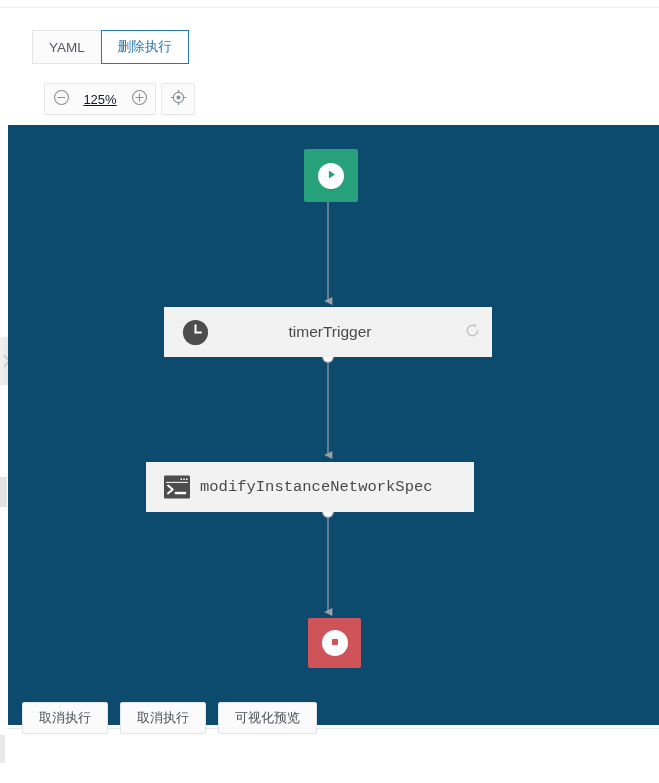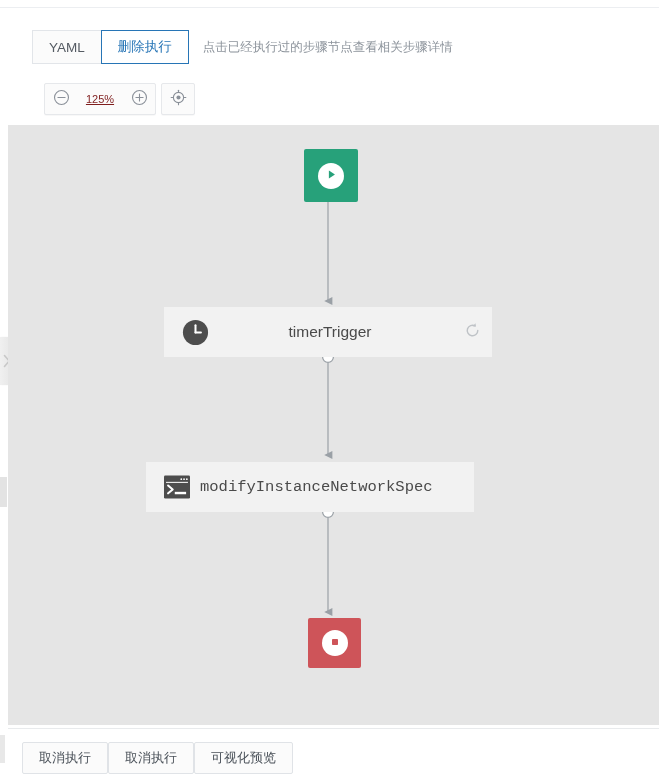--- a/index.html
+++ b/index.html
@@ -118,22 +118,22 @@
     width: 32px; height: 30px;
     display: flex;
     align-items: center;
     justify-content: center;
     cursor: pointer;
     background: transparent;
     border: none;
     padding: 0;
   }
   .zlevel {
-    font-size: 11px;
-    color: #7f1d1d;
+    font-size: 13px;
+    color: #0f172a;
     padding: 0 4px;
     min-width: 38px;
     text-align: center;
     user-select: none;
     text-decoration: underline;
   }
   .zoom-single {
     width: 34px; height: 32px;
     box-sizing: border-box;
     background: #fbfbfb;
@@ -144,21 +144,21 @@
     justify-content: center;
     cursor: pointer;
     box-shadow: 0 1px 1px rgba(0,0,0,0.03);
   }
 
   
   .canvas {
     position: absolute;
     left: 8px; top: 125px;
     width: 651px; height: 600px;
-    background: #e5e5e5;
+    background: #0c4a6e;
     overflow: hidden;
   }
   .flow-svg {
     position: absolute;
     left: 0; top: 0;
   }
 
   
   .node {
     position: absolute;
@@ -214,22 +214,23 @@
 
   
   .bottom-rule {
     position: absolute;
     left: 8px; top: 728px;
     width: 651px; height: 1px;
     background: #e8eaec;
   }
   .actionbar {
     position: absolute;
-    left: 22px; top: 742px;
-    display: flex;
+    left: 22px; top: 702px;
+    display: flex;
+    gap: 12px;
   }
   .abtn {
     height: 32px;
     box-sizing: border-box;
     padding: 0 16px;
     background: #fbfbfb;
     border: 1px solid #e0e3e7;
     border-radius: 2px;
     font-size: 13px;
     color: #4a5159;
@@ -259,21 +260,20 @@
 
 <div class="tabbar">
   <div class="tabgroup">
     <div class="tab">
         <span>YAML</span>
       </div>
     <div class="tab active">
         <span>删除执行</span>
       </div>
   </div>
-  <div class="tab-hint">点击已经执行过的步骤节点查看相关步骤详情</div>
 </div>
 
 <div class="zoombar">
   <div class="zoom-group">
     <div class="zbtn">
       <span>
         <svg width="17" height="17" viewBox="0 0 20 20">
           <circle cx="10" cy="10" r="8.2" fill="none" stroke="#8a9099" stroke-width="1.3"></circle>
           <line x1="5.8" y1="10" x2="14.2" y2="10" stroke="#8a9099" stroke-width="1.3" stroke-linecap="round"></line>
         </svg>

